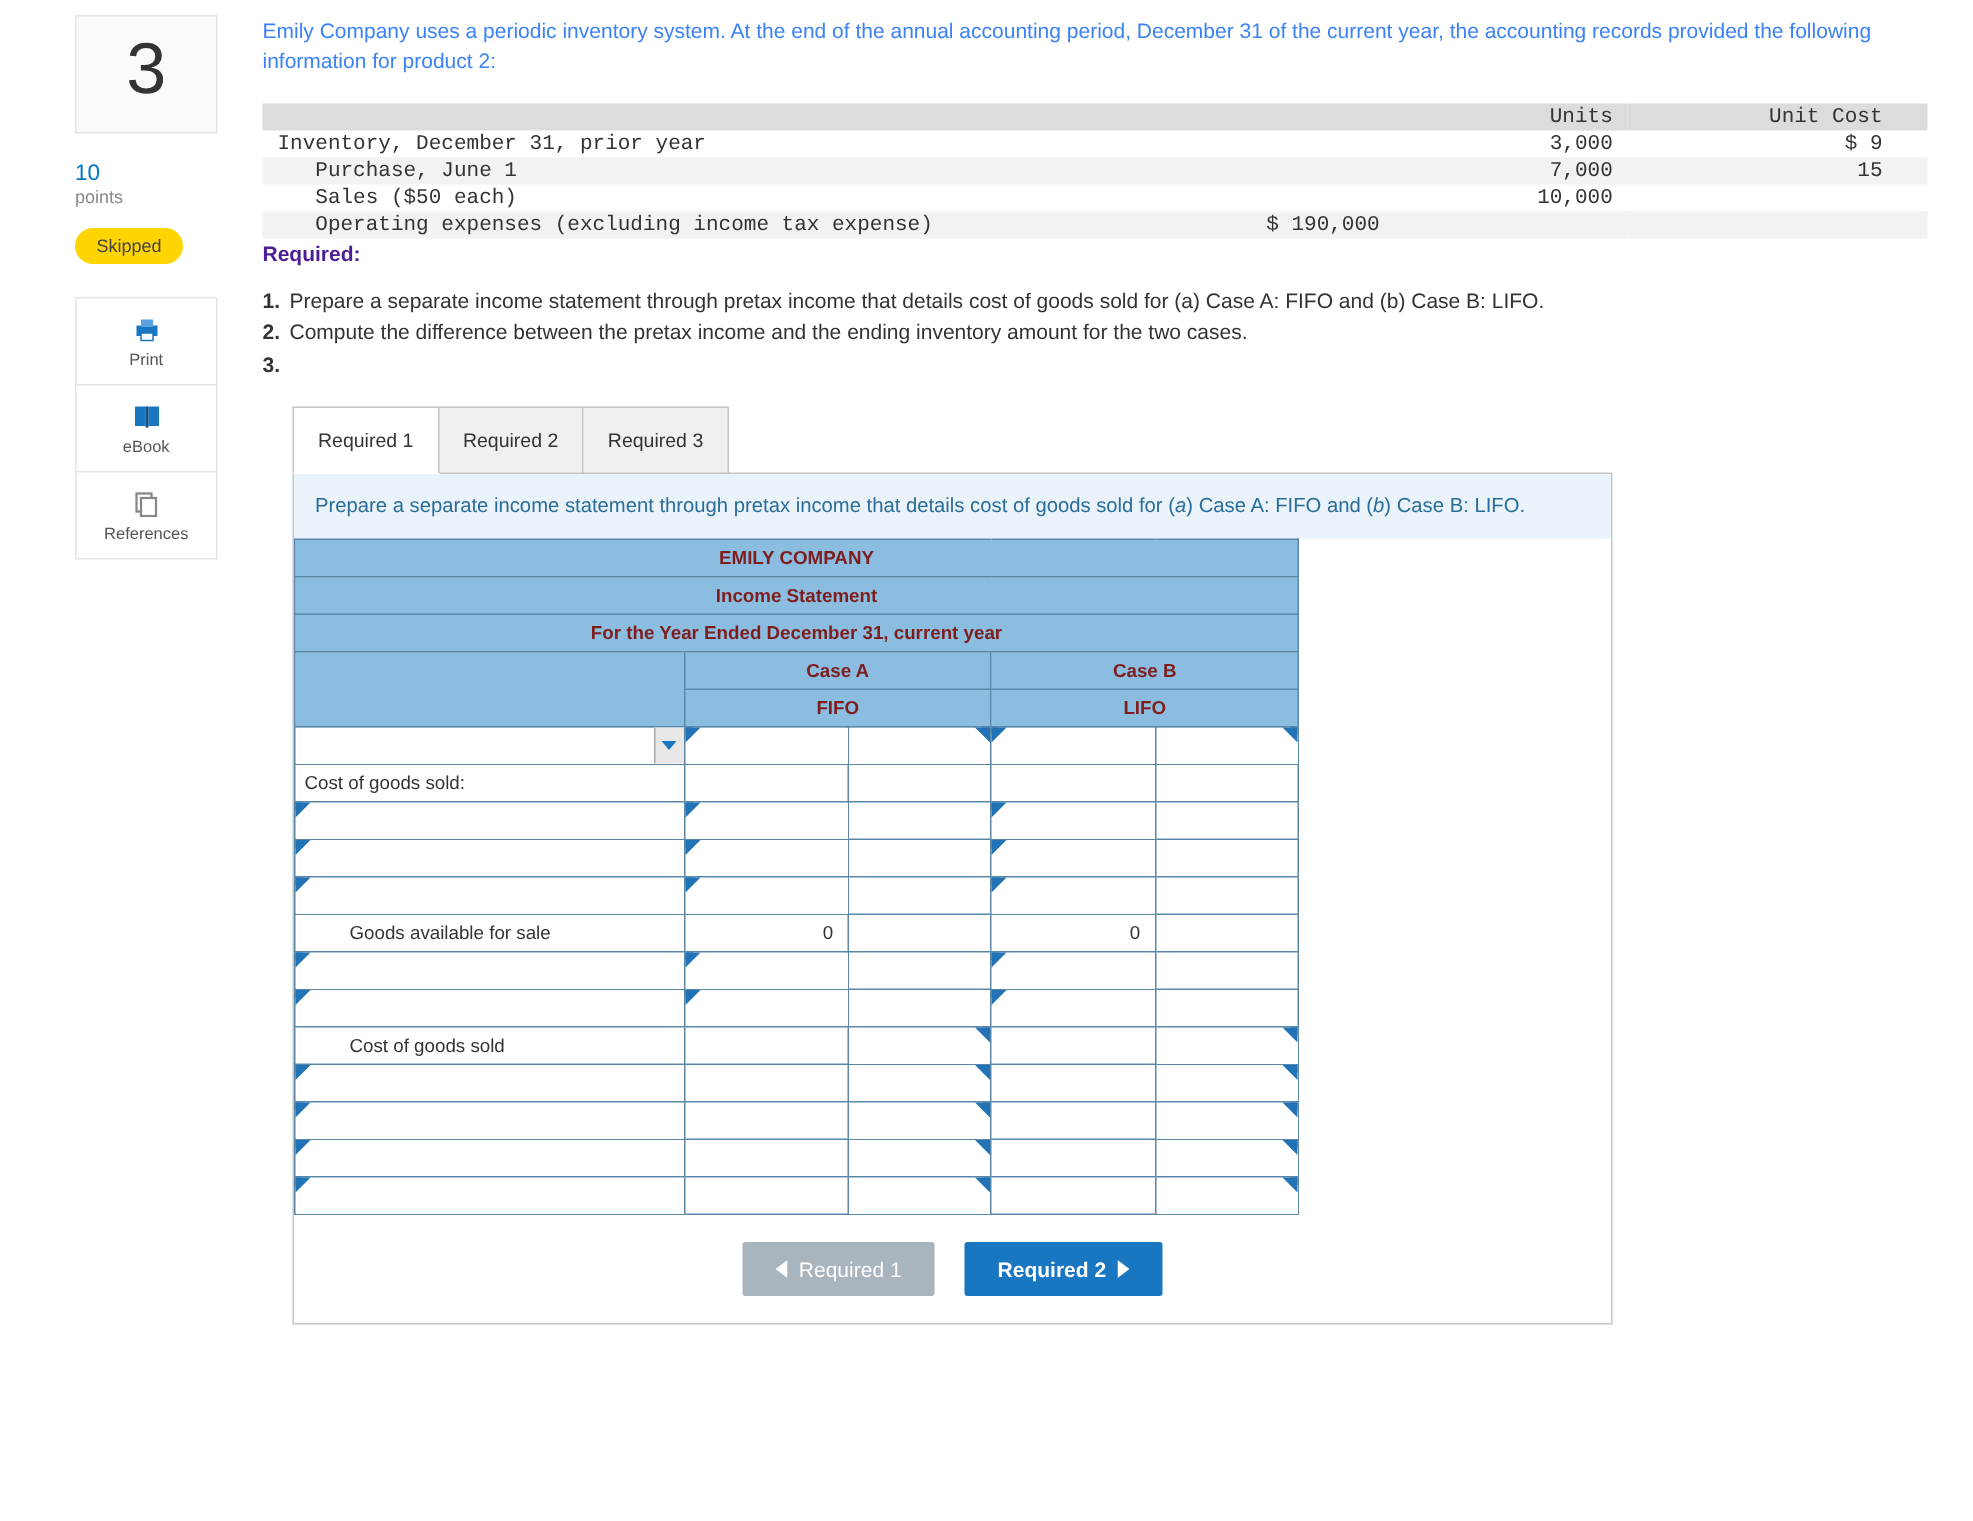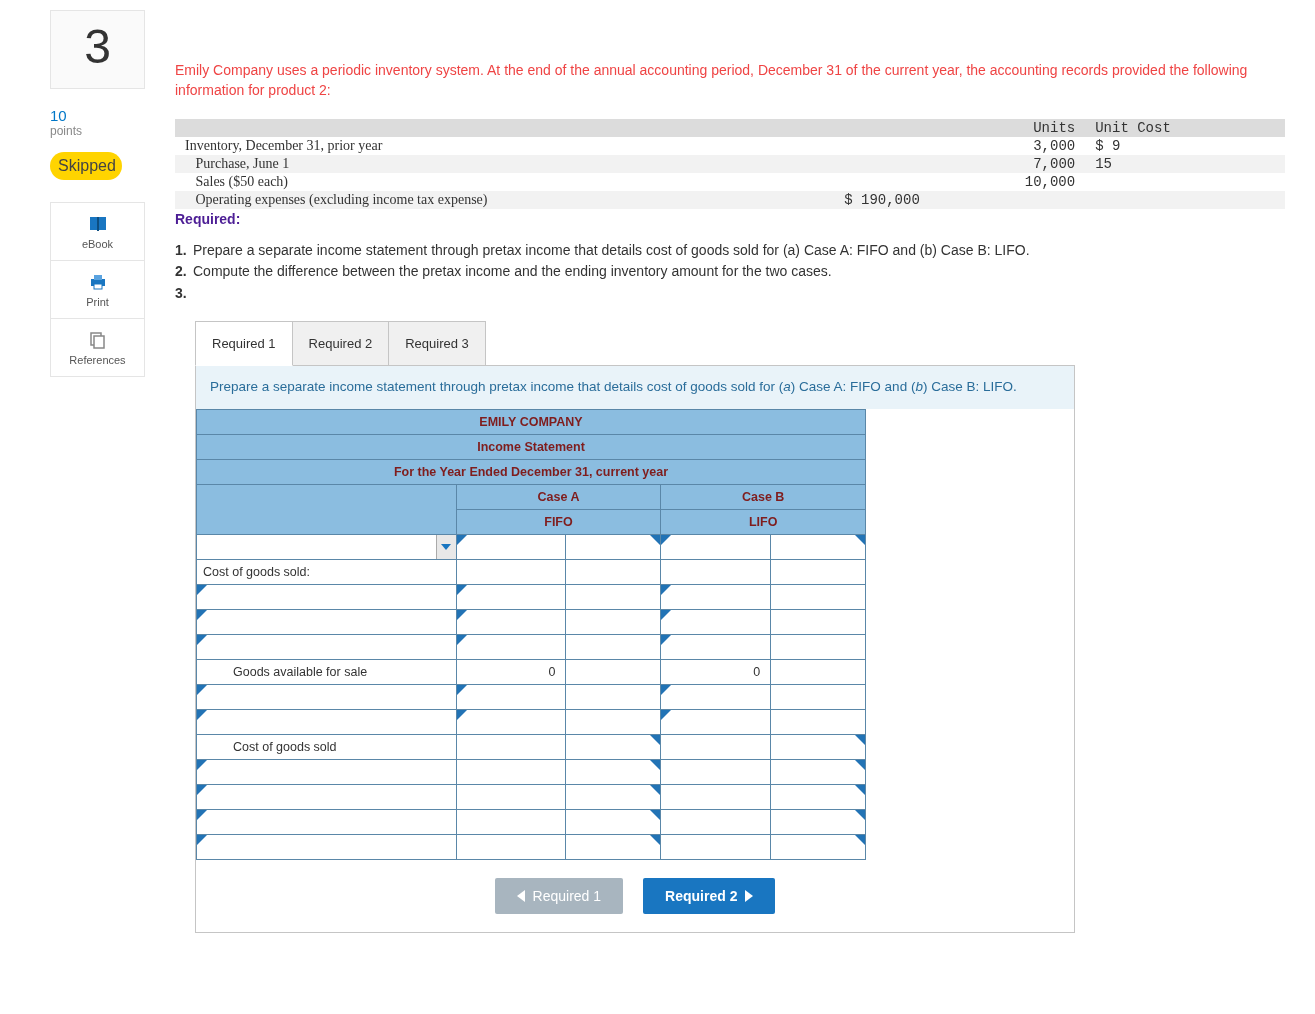--- a/index.html
+++ b/index.html
@@ -22,51 +22,51 @@
   .points { margin-top: 18px; }
   .points-num { color: #0077c8; font-size: 15px; }
   .points-label { color: #888; font-size: 12px; }
   .badge-skipped {
     background: #ffd400;
     color: #444;
     border-radius: 14px;
     text-align: center;
     padding: 5px 8px;
     margin-top: 14px;
-    font-size: 16px;
+    font-size: 12px;
     display: inline-block;
     width: 72px;
   }
   .side-tools { margin-top: 22px; border: 1px solid #e5e5e5; }
   .side-tool {
     text-align: center;
     padding: 12px 4px 10px;
     border-bottom: 1px solid #e5e5e5;
     color: #555;
     font-size: 11px;
     cursor: pointer;
   }
   .side-tool:last-child { border-bottom: none; }
   .side-tool svg { display: block; margin: 0 auto 5px; }
   .main { flex: 1; padding-left: 30px; }
-  .problem-text { color: #ef4444; line-height: 1.45; margin-top: 50px; margin-bottom: 18px;}
+  .problem-text { color: #3b82f6; line-height: 1.45; margin-bottom: 18px;}
   .data-table {
     width: 100%;
     font-family: "Courier New", monospace;
     font-size: 14px;
     color: #333;
     border-collapse: collapse;
   }
   .data-table tr.hdr { background: #dcdcdc; margin-top: 48px; }
   .data-table tr.alt { background: #f2f2f2; }
   .data-table td { padding: 1px 10px; white-space: pre; }
-  .col-label { width: 55%; font-family: Liberation Serif, serif; }
+  .col-label { width: 55%; }
   .col-amt { width: 13%; text-align: left; }
   .col-units { width: 14%; text-align: right; }
-  .col-cost { width: 18%; padding-right: 30px !important; }
+  .col-cost { width: 18%; text-align: right; padding-right: 30px !important; }
   .required-heading { font-weight: bold; color: #4c1d95; margin-top: 2px; }
   .req-list { margin: 14px 0 18px 0; color: #333; }
   .req-list .item { display: flex; margin-bottom: 2px; line-height: 1.4; }
   .req-list .num { font-weight: bold; width: 18px; flex-shrink: 0; }
   .answer-area { margin-left: 20px; margin-top: 14px; }
   .tabs { display: flex; }
   .tab {
     border: 1px solid #c5c5c5;
     background: #f0f0f0;
     padding: 14px 16px;
@@ -157,32 +157,32 @@
   <div class="sidebar">
     <div class="question-number">3</div>
     <div class="points">
       <div class="points-num">10</div>
       <div class="points-label">points</div>
     </div>
     <div class="badge-skipped">Skipped</div>
     <div class="side-tools">
       <div class="side-tool">
         <svg width="20" height="18" viewBox="0 0 20 18">
-            <path fill="#1976c1" d="M2 2h7v13H2zM11 2h7v13h-7z"></path>
-            <path fill="#0d4e80" d="M9 2h2v14H9z"></path>
-          </svg>
-        <span>eBook</span>
-      </div>
-      <div class="side-tool">
-        <svg width="20" height="18" viewBox="0 0 20 18">
             <rect x="3" y="6" width="14" height="7" fill="#1976c1"></rect>
             <rect x="6" y="2" width="8" height="5" fill="#5aa3e0"></rect>
             <rect x="6" y="11" width="8" height="5" fill="#fff" stroke="#1976c1"></rect>
           </svg>
         <span>Print</span>
+      </div>
+      <div class="side-tool">
+        <svg width="20" height="18" viewBox="0 0 20 18">
+            <path fill="#1976c1" d="M2 2h7v13H2zM11 2h7v13h-7z"></path>
+            <path fill="#0d4e80" d="M9 2h2v14H9z"></path>
+          </svg>
+        <span>eBook</span>
       </div>
       <div class="side-tool">
         <svg width="18" height="18" viewBox="0 0 18 18">
             <rect x="2" y="2" width="10" height="12" fill="none" stroke="#888" stroke-width="1.5"></rect>
             <rect x="5" y="5" width="10" height="12" fill="#fff" stroke="#888" stroke-width="1.5"></rect>
           </svg>
         <span>References</span>
       </div>
     </div>
   </div>

